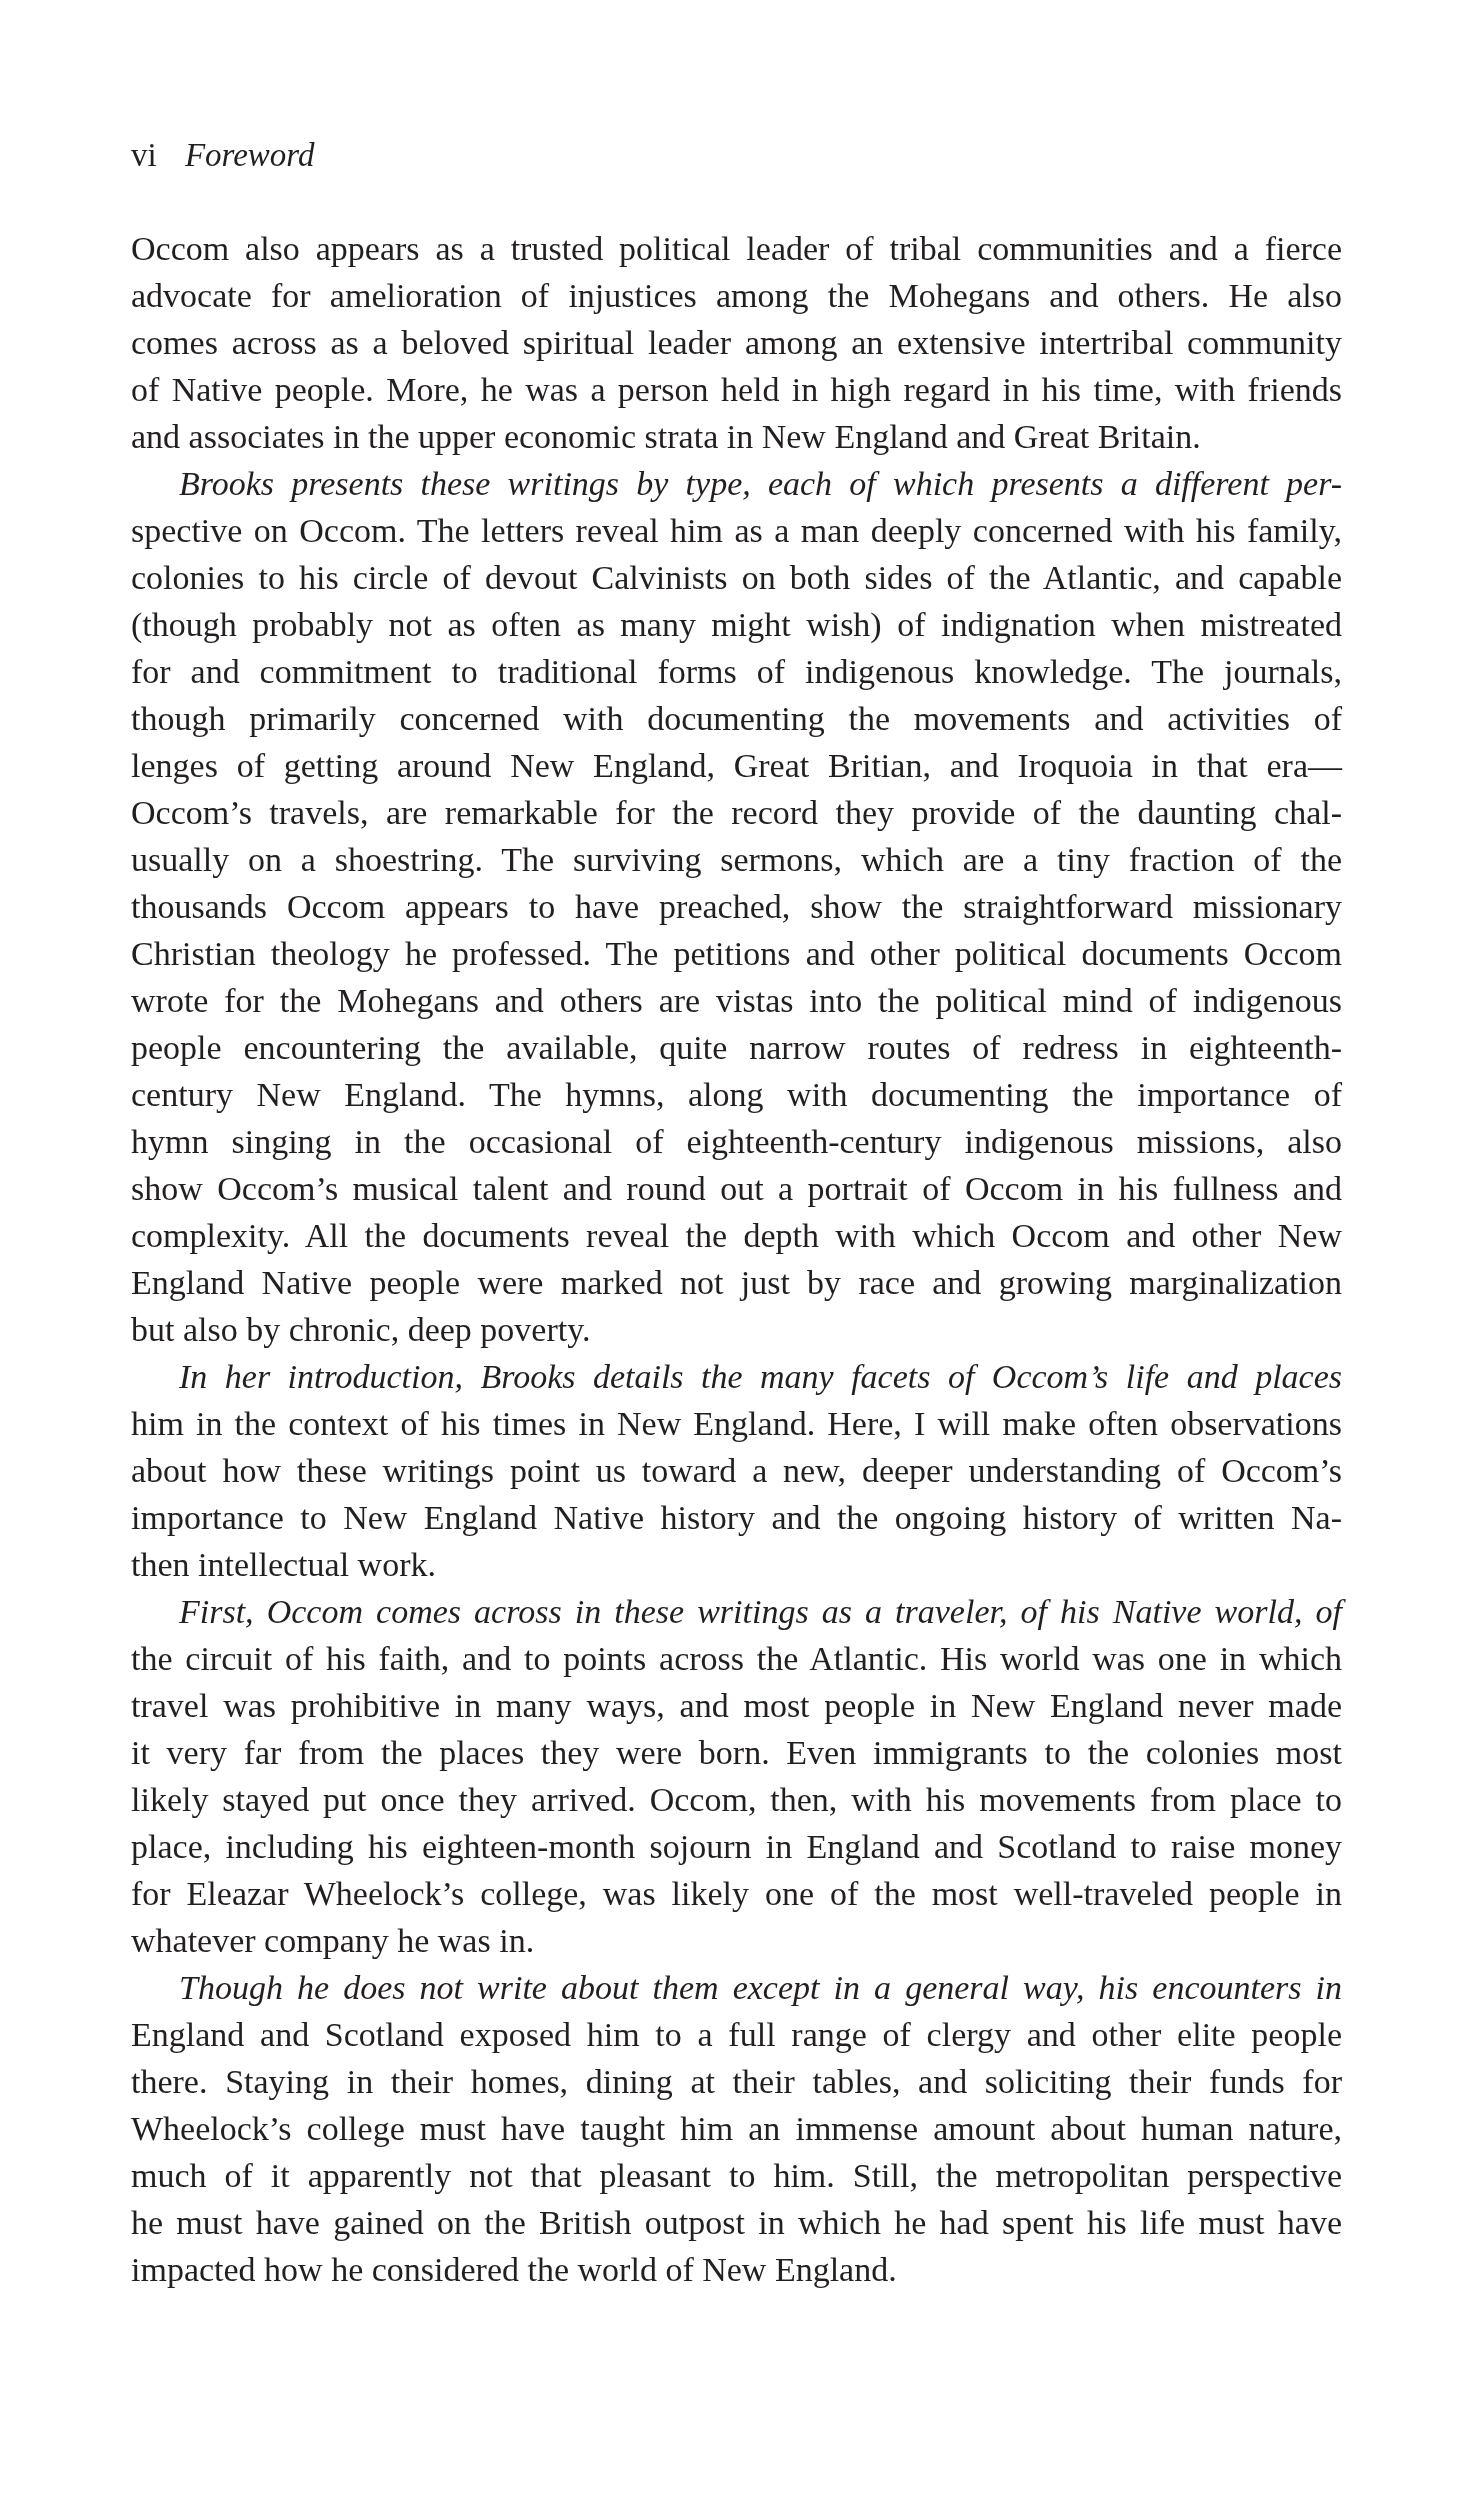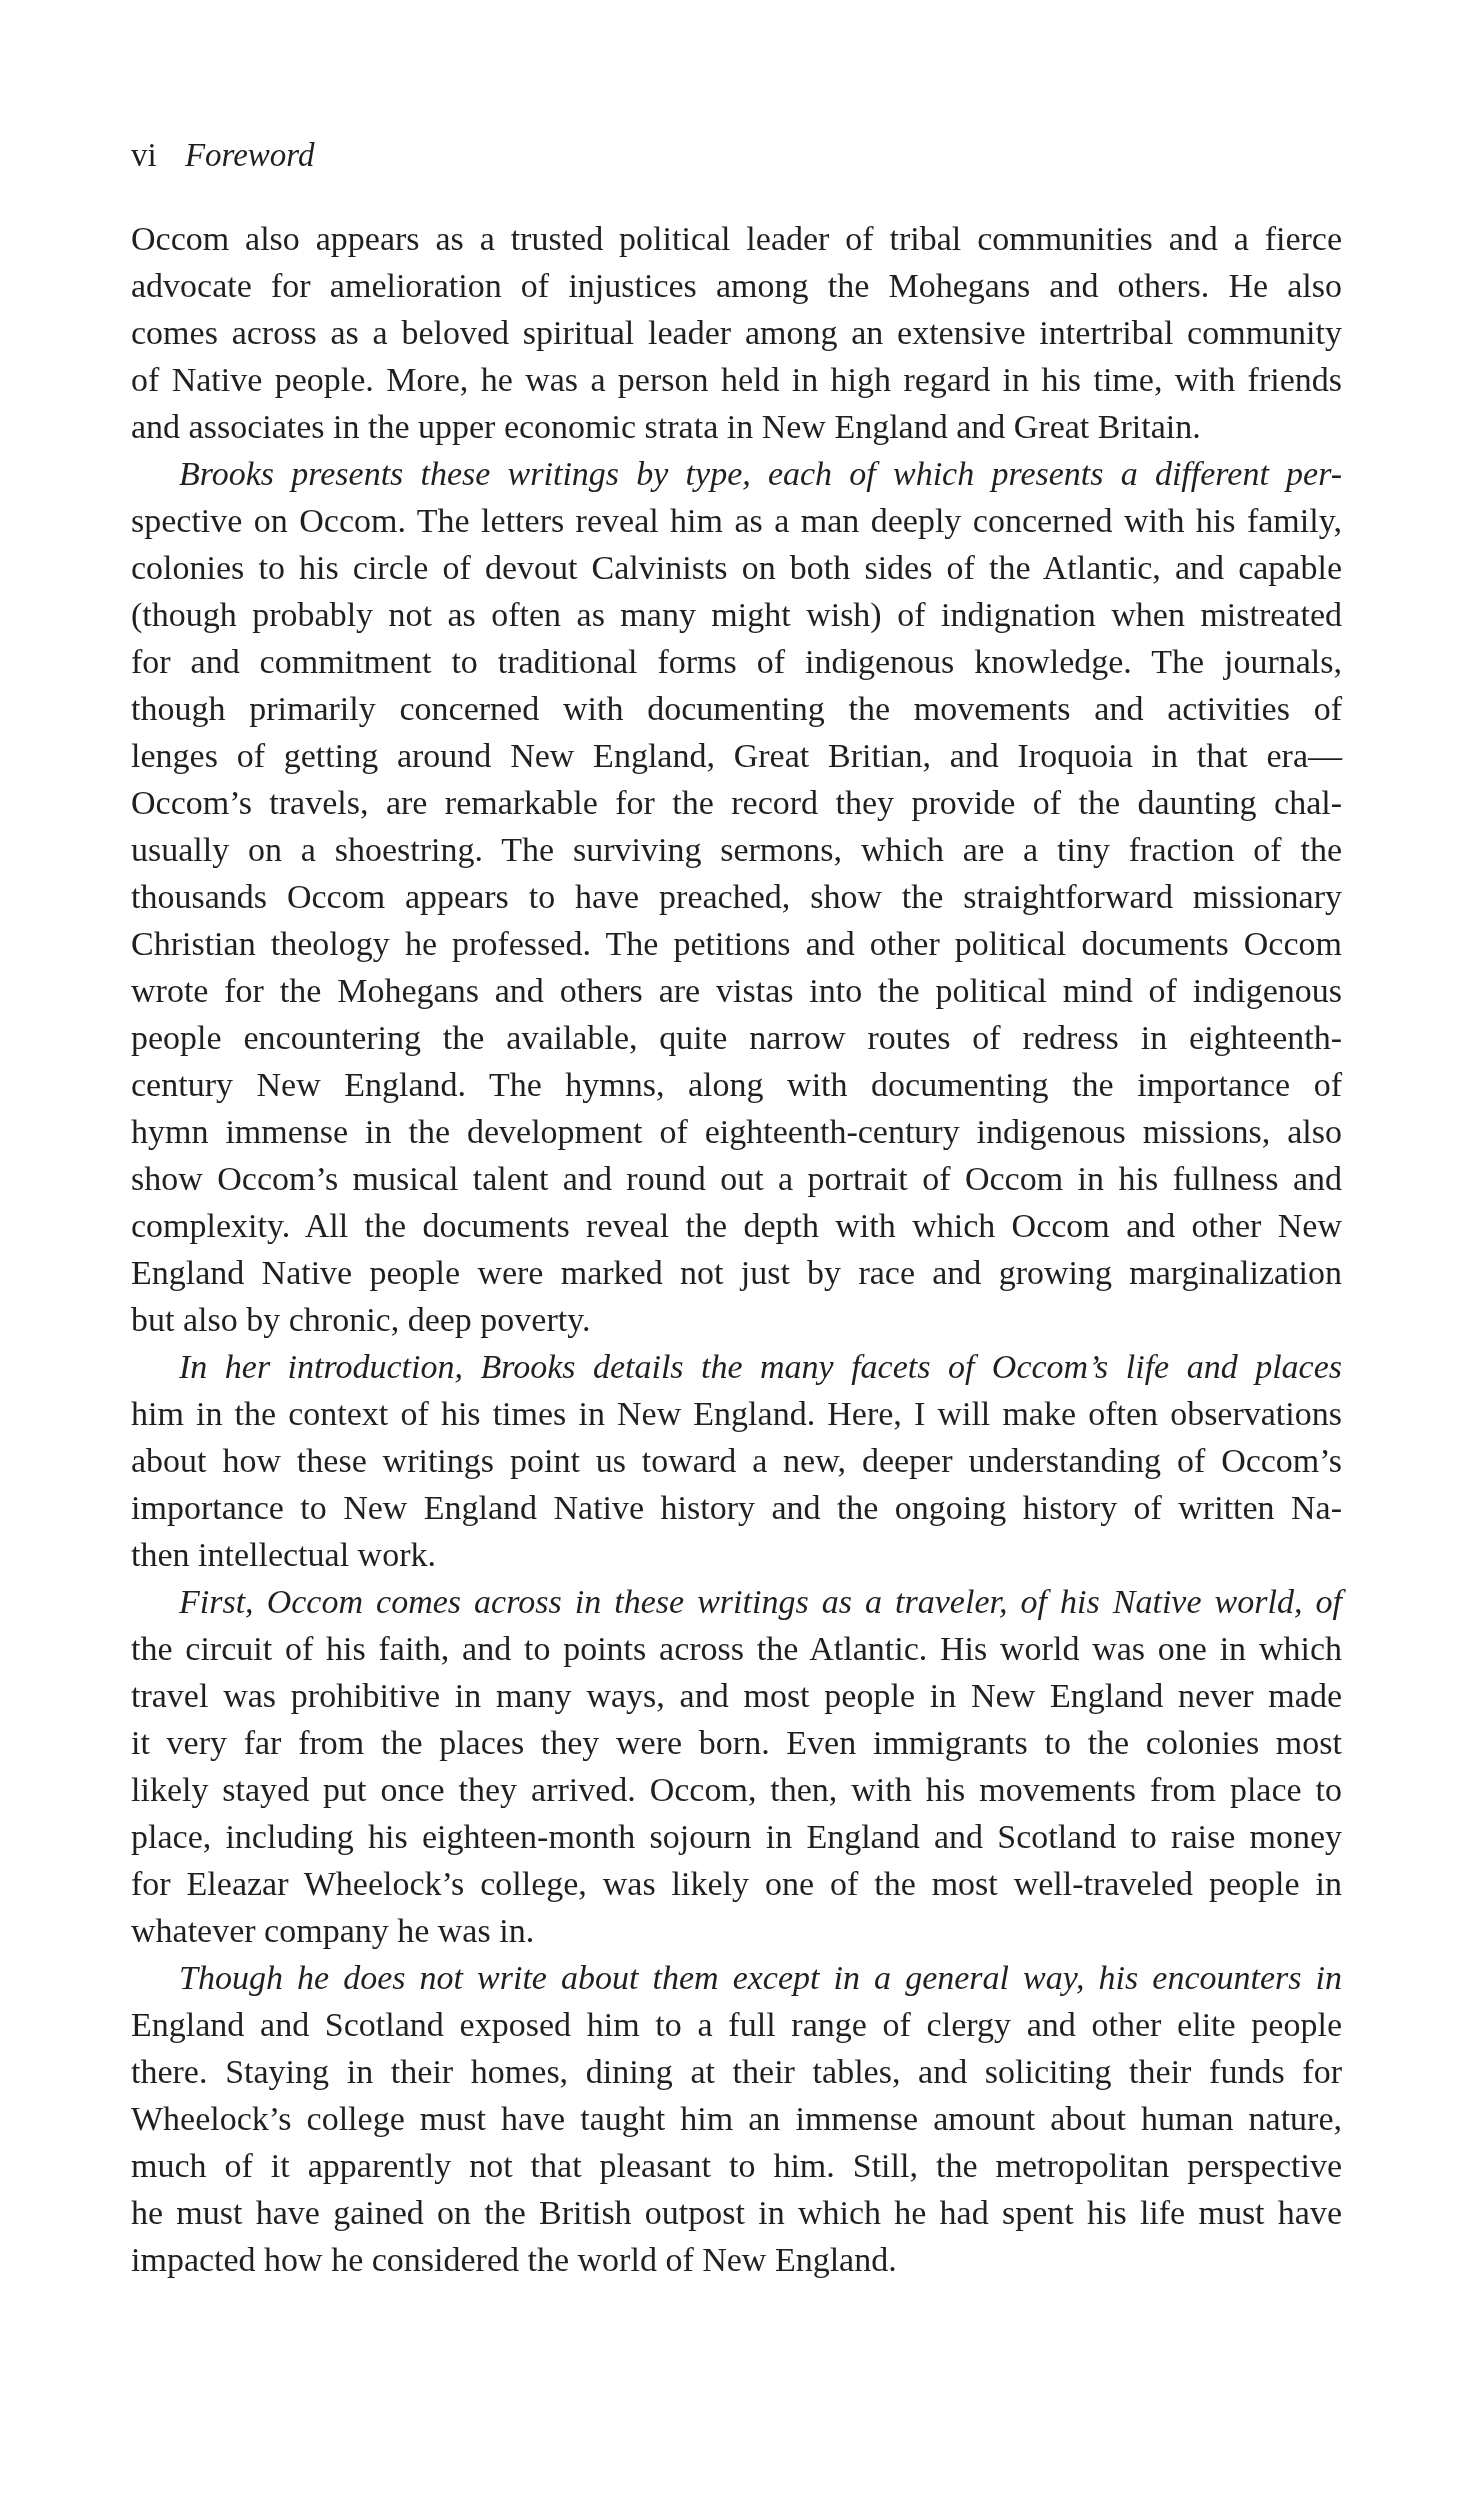--- a/index.html
+++ b/index.html
@@ -9,21 +9,21 @@
       font-family: "Liberation Serif", "DejaVu Serif", serif;
       color: #231f20;
     }
     .running-head {
       position: absolute; top: 133px; left: 0;
       font-size: 33px; line-height: 45px; white-space: nowrap; text-align: right;
     }
     .running-head .folio { margin-right: 20px; }
     .running-head .title { font-style: italic; }
     .body-text {
-      position: absolute; top: 215px; left: 0; width: 1211px;
+      position: absolute; top: 225px; left: 0; width: 1211px;
       font-size: 34px; line-height: 47px;
     }
     .line {
       display: block; height: 47px; white-space: nowrap;
       text-align: justify; text-align-last: justify;
     }
     .line.last { text-align-last: left; }
     .line.indent { text-indent: 48px; font-style: italic; }
   </style>
 </head>
@@ -51,21 +51,21 @@
         <span class="line">for and commitment to traditional forms of indigenous knowledge. The journals,</span>
         <span class="line">though primarily concerned with documenting the movements and activities of</span>
         <span class="line">lenges of getting around New England, Great Britian, and Iroquoia in that era—</span>
         <span class="line">Occom’s travels, are remarkable for the record they provide of the daunting chal-</span>
         <span class="line">usually on a shoestring. The surviving sermons, which are a tiny fraction of the</span>
         <span class="line">thousands Occom appears to have preached, show the straightforward missionary</span>
         <span class="line">Christian theology he professed. The petitions and other political documents Occom</span>
         <span class="line">wrote for the Mohegans and others are vistas into the political mind of indigenous</span>
         <span class="line">people encountering the available, quite narrow routes of redress in eighteenth-</span>
         <span class="line">century New England. The hymns, along with documenting the importance of</span>
-        <span class="line">hymn immense in the development of eighteenth-century indigenous missions, also</span>
+        <span class="line">hymn singing in the occasional of eighteenth-century indigenous missions, also</span>
         <span class="line">show Occom’s musical talent and round out a portrait of Occom in his fullness and</span>
         <span class="line">complexity. All the documents reveal the depth with which Occom and other New</span>
         <span class="line">England Native people were marked not just by race and growing marginalization</span>
         <span class="line last">but also by chronic, deep poverty.</span>
       </div>
       <div class="paragraph">
         <span class="line indent">In her introduction, Brooks details the many facets of Occom’s life and places</span>
         <span class="line">him in the context of his times in New England. Here, I will make often observations</span>
         <span class="line">about how these writings point us toward a new, deeper understanding of Occom’s</span>
         <span class="line">importance to New England Native history and the ongoing history of written Na-</span>

